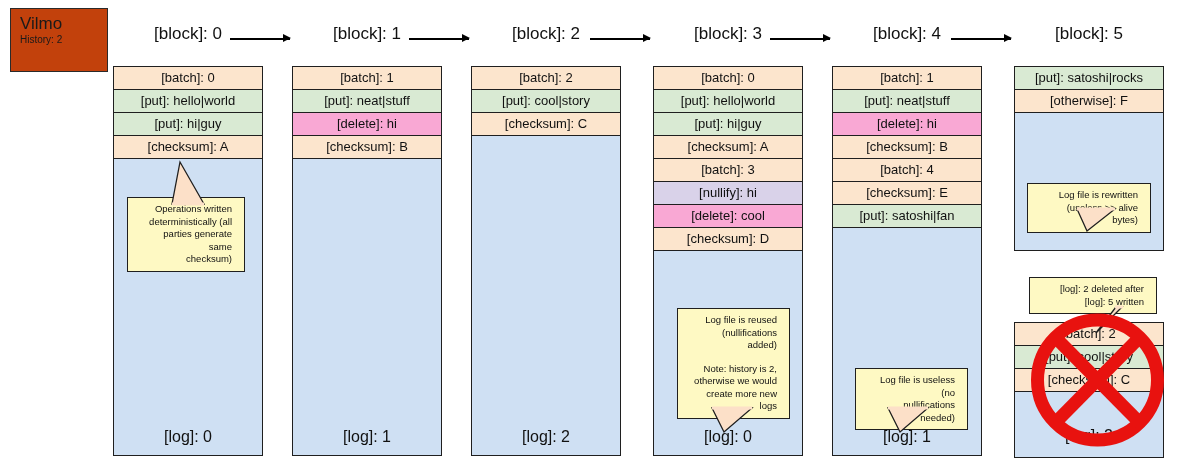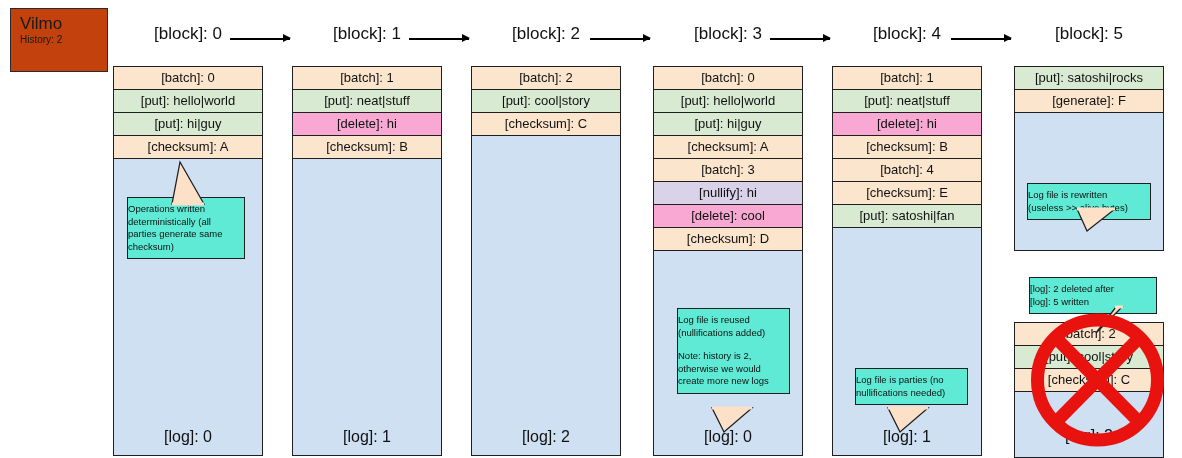--- a/index.html
+++ b/index.html
@@ -100,27 +100,27 @@
     bottom: 7px;
     text-align: center;
     font-size: 16px;
     color: #111;
     white-space: nowrap;
   }
 
   
   .callout {
     position: absolute;
-    background: #5eead4;
+    background: #fef9c3;
     border: 1.3px solid #1f1f1f;
     font-size: 9.5px;
     line-height: 12.5px;
     color: #111;
-    text-align: left;
-    padding: 5px 0;
+    text-align: right;
+    padding: 5px 12px;
     z-index: 5;
   }
   .callout .ln { display: block; }
   .callout .blank { display: block; height: 11px; }
   .tail {
     position: absolute;
     z-index: 6;
   }
   .tail svg { display: block; overflow: visible; }
 
@@ -248,27 +248,27 @@
     <div class="logtext">[log]: 1</div>
   </div>
 </div>
 <div class="tail" style="left:886px;top:406px;">
   <svg width="44" height="28" viewBox="0 0 44 28">
     <polygon points="2,2 42,2 14,26" fill="#fce0c8" stroke="#1f1f1f" stroke-width="1.3"></polygon>
     <line x1="2" y1="2" x2="42" y2="2" stroke="#fce0c8" stroke-width="3"></line>
   </svg>
 </div>
 <div class="callout" style="left:855px;top:368px;width:113px;">
-  <span class="ln">Log file is parties (no</span>
+  <span class="ln">Log file is useless (no</span>
   <span class="ln">nullifications needed)</span>
 </div>
 
 <div class="block" style="left:1014px;top:66px;height:185px;">
   <div class="row put">[put]: satoshi|rocks</div>
-  <div class="row checksum">[generate]: F</div>
+  <div class="row checksum">[otherwise]: F</div>
   <div class="logarea" style="height:112px;">
     <div class="logtext">[log]: 5</div>
   </div>
 </div>
 <div class="tail" style="left:1075px;top:207px;">
   <svg width="44" height="26" viewBox="0 0 44 26">
     <polygon points="2,2 40,2 12,24" fill="#fce0c8" stroke="#1f1f1f" stroke-width="1.3"></polygon>
     <line x1="2" y1="2" x2="40" y2="2" stroke="#fce0c8" stroke-width="3"></line>
   </svg>
 </div>

